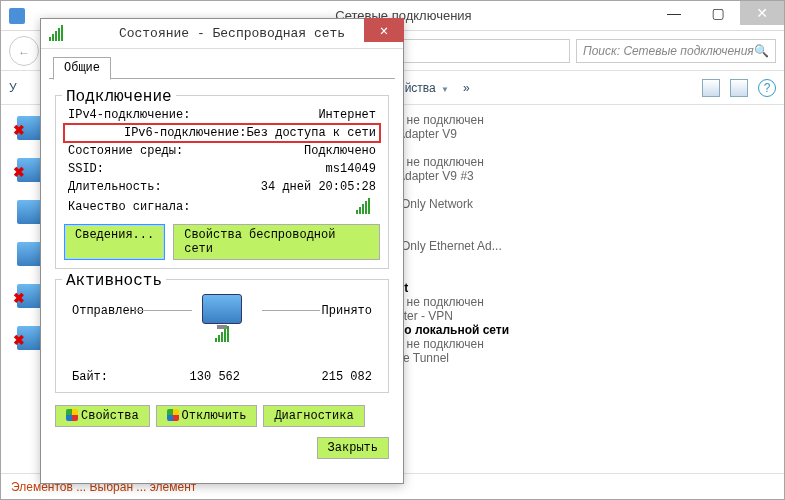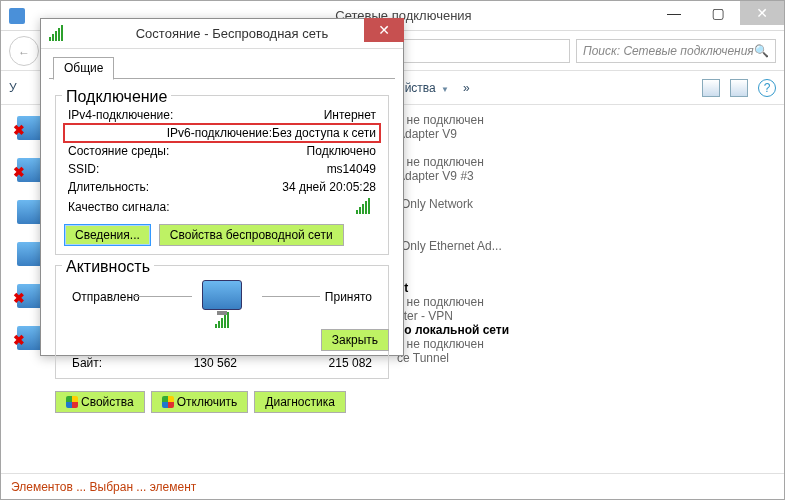--- a/index.html
+++ b/index.html
@@ -142,25 +142,26 @@
     padding: 0 10px;
     color: #c2410c;
     gap: 16px;
   }
 
   
   .dialog {
     position: absolute;
     top: 18px; left: 40px;
     width: 364px;
-    height: 338px;
+    height: 466px;
     background: #fff;
     border: 1px solid #8e8e8e;
     box-shadow: 0 2px 10px rgba(0,0,0,0.25);
     z-index: 10;
+    font-family: Liberation Mono, monospace;
   }
   .dialog-titlebar {
     height: 30px;
     display: flex;
     align-items: center;
     padding: 0 8px;
     position: relative;
     border-bottom: 1px solid #dcdcdc;
   }
   .signal-icon {
@@ -281,21 +282,21 @@
     display:flex; gap:6px; margin-top:12px;text-align:center;
   }
   .shield {
     display:inline-block; width:12px; height:12px;
     margin-right:3px;
     background: conic-gradient(#ffcc00 0 25%, #e03030 0 50%, #2277cc 0 75%, #33aa33 0 100%);
     border-radius:2px;
     vertical-align:-2px;
   }
   .dialog-footer {
-    position:absolute; bottom:4px; right:14px;
+    position:absolute; bottom:24px; right:14px;
   }
 </style>
 </head>
 <body>
 
 <div class="explorer">
   <div class="explorer-titlebar">
     <span style="width:16px;height:16px;background:#4a90d9;border-radius:2px;margin-right:6px"></span>
     <span class="title">Сетевые подключения</span>
     <div class="win-buttons">

